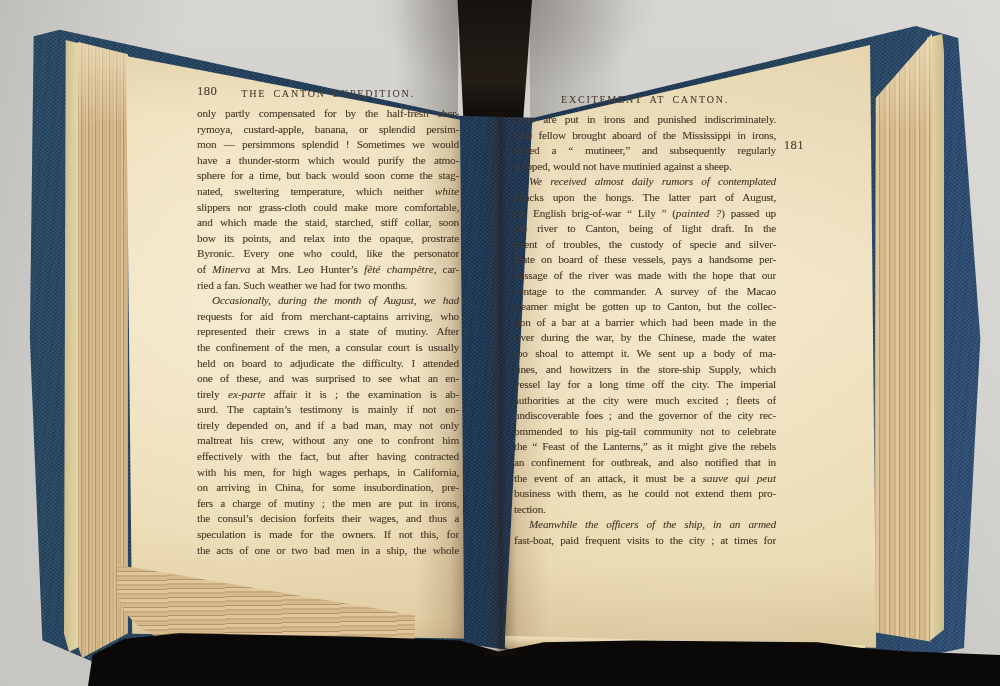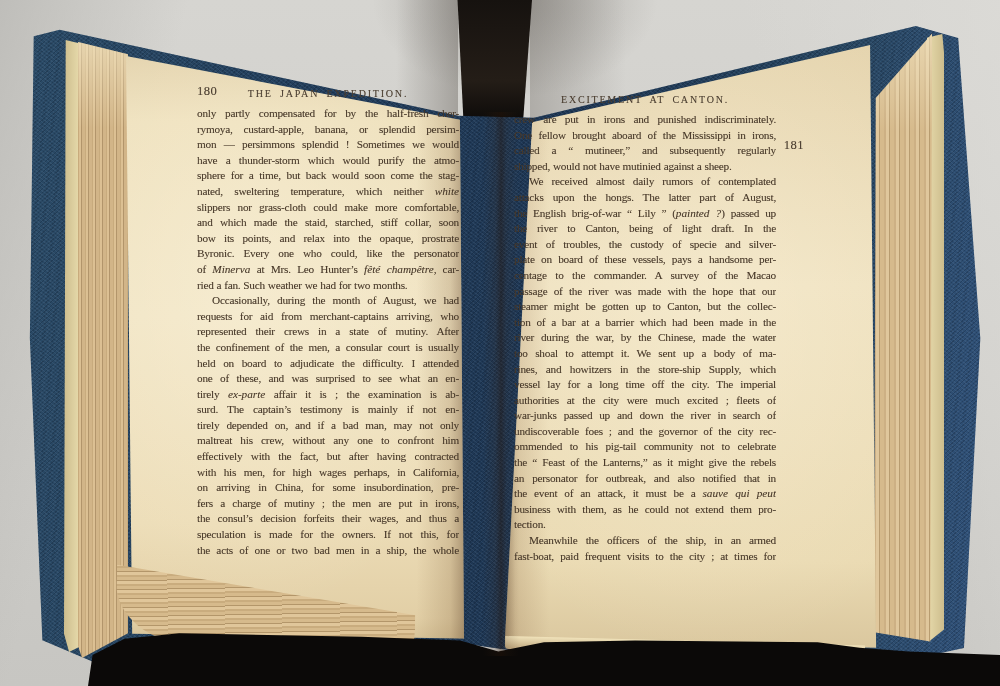--- a/index.html
+++ b/index.html
@@ -74,21 +74,21 @@
     text-shadow:0.2px 0.3px 0.5px rgba(60,45,30,.30);}
   .text-left{left:197px;top:86px;}
   .text-right{left:514px;top:92px;}
   .page-header{position:relative;height:14px;margin-bottom:6px;
     font-size:10px;letter-spacing:1.8px;word-spacing:3px;color:#4d4033;text-align:center;}
   .pagenum{font-size:12.5px;letter-spacing:0.5px;position:absolute;top:-2px;}
   .pagenum.left{left:0;}
   .pagenum.right{right:-28px;margin-top:48px;}
   .body-lines .line{height:15.6px;overflow:hidden;text-align:justify;text-align-last:justify;}
   .body-lines .line.end{text-align-last:left;}
-  .body-lines .line.indent{text-indent:15px;}
+  .body-lines .line.indent{text-indent:15px;font-style:italic;}
   .body-lines i{letter-spacing:0;}
 </style>
 </head>
 <body>
 
 <div class="photo">
   <div class="backdrop"></div>
 
   <div class="stand-halo"></div>
   <div class="stand-shade-l"></div>
@@ -106,21 +106,21 @@
 
   <div class="bottom-stack-left"></div>
   <div class="bottom-rim-right"></div>
 
   <div class="floor"></div>
   <div class="gutter"></div>
 
   <div class="text-col text-left">
     <div class="page-header">
       <span class="pagenum left">180</span>
-      <span>THE JAPAN EXPEDITION.</span>
+      <span>THE CANTON EXPEDITION.</span>
     </div>
     <div class="body-lines">
         <div class="line"><span>only partly compensated for by the half-fresh cher-</span></div>
         <div class="line"><span>rymoya, custard-apple, banana, or splendid persim-</span></div>
         <div class="line"><span>mon — persimmons splendid !  Sometimes we would</span></div>
         <div class="line"><span>have a thunder-storm which would purify the atmo-</span></div>
         <div class="line"><span>sphere for a time, but back would soon come the stag-</span></div>
         <div class="line"><span>nated, sweltering temperature, which neither </span><i>white</i><span></span></div>
         <div class="line"><span>slippers nor grass-cloth could make more comfortable,</span></div>
         <div class="line"><span>and which made the staid, starched, stiff collar, soon</span></div>
@@ -157,34 +157,33 @@
         <div class="line"><span>crew are put in irons and punished indiscriminately.</span></div>
         <div class="line"><span>One fellow brought aboard of the Mississippi in irons,</span></div>
         <div class="line"><span>called a “ mutineer,” and subsequently regularly</span></div>
         <div class="line end"><span>shipped, would not have mutinied against a sheep.</span></div>
         <div class="line indent"><span>We received almost daily rumors of contemplated</span></div>
         <div class="line"><span>attacks upon the hongs.  The latter part of August,</span></div>
         <div class="line"><span>the English brig-of-war “ Lily ” (</span><i>painted ?</i><span>) passed up</span></div>
         <div class="line"><span>the river to Canton, being of light draft.  In the</span></div>
         <div class="line"><span>event of troubles, the custody of specie and silver-</span></div>
         <div class="line"><span>plate on board of these vessels, pays a handsome per-</span></div>
+        <div class="line"><span>passage of the river was made with the hope that our</span></div>
         <div class="line"><span>centage to the commander.  A survey of the Macao</span></div>
-        <div class="line"><span>passage of the river was made with the hope that our</span></div>
         <div class="line"><span>steamer might be gotten up to Canton, but the collec-</span></div>
         <div class="line"><span>tion of a bar at a barrier which had been made in the</span></div>
         <div class="line"><span>river during the war, by the Chinese, made the water</span></div>
         <div class="line"><span>too shoal to attempt it.  We sent up a body of ma-</span></div>
         <div class="line"><span>rines, and howitzers in the store-ship Supply, which</span></div>
         <div class="line"><span>vessel lay for a long time off the city.  The imperial</span></div>
         <div class="line"><span>authorities at the city were much excited ; fleets of</span></div>
-        <div class="line"><span>war-junks passed up and down the river in search of</span></div>
         <div class="line"><span>undiscoverable foes ; and the governor of the city rec-</span></div>
         <div class="line"><span>ommended to his pig-tail community not to celebrate</span></div>
         <div class="line"><span>the “ Feast of the Lanterns,” as it might give the rebels</span></div>
-        <div class="line"><span>an personator for outbreak, and also notified that in</span></div>
+        <div class="line"><span>an confinement for outbreak, and also notified that in</span></div>
         <div class="line"><span>the event of an attack, it must be a </span><i>sauve qui peut</i><span></span></div>
         <div class="line"><span>business with them, as he could not extend them pro-</span></div>
         <div class="line end"><span>tection.</span></div>
         <div class="line indent"><span>Meanwhile the officers of the ship, in an armed</span></div>
         <div class="line"><span>fast-boat, paid frequent visits to the city ; at times for</span></div>
       </div>
   </div>
 </div>
 
 </body></html>

